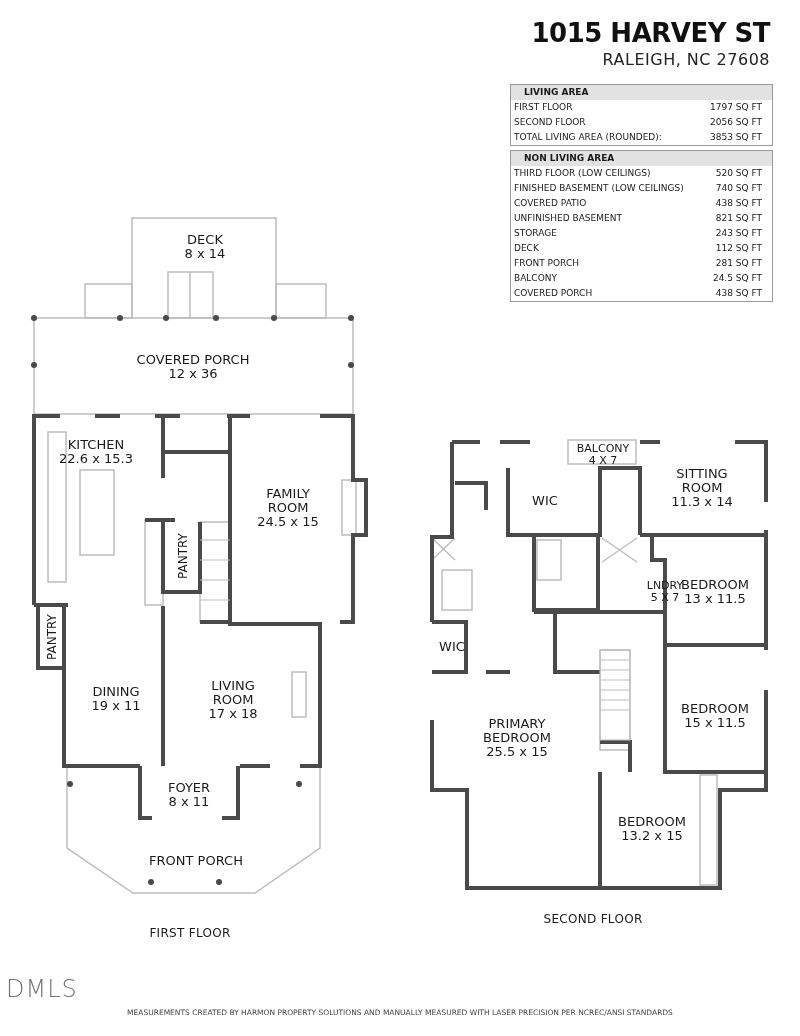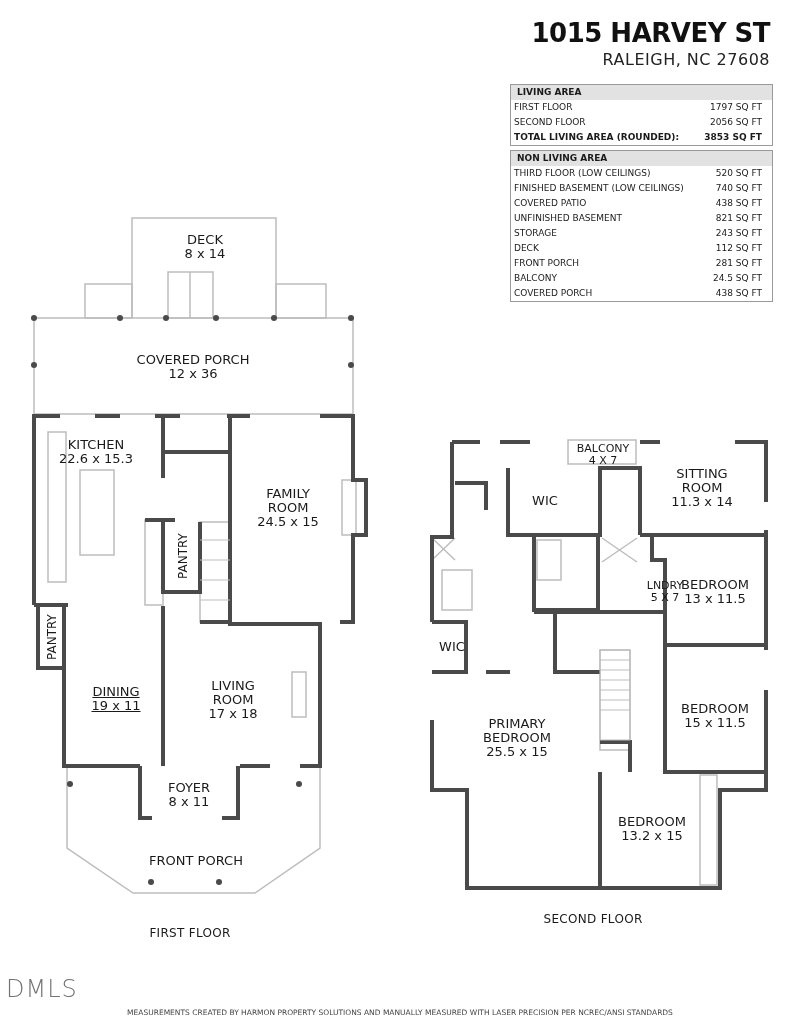--- a/index.html
+++ b/index.html
@@ -1,23 +1,23 @@
 <!DOCTYPE html>
 <html><head>
 <meta charset="utf-8">
 <style>
   html,body{margin:0;padding:0;background:#fff;}
   body{width:800px;height:1036px;position:relative;overflow:hidden;font-family:"DejaVu Sans","Liberation Sans",sans-serif;color:#1a1a1a;}
   .abs{position:absolute;}
   .title{right:30px;top:18px;font-weight:bold;font-size:26px;letter-spacing:-0.5px;text-align:left;color:#111;}
   .subtitle{right:30px;top:50px;font-size:16px;text-align:right;color:#222;letter-spacing:0.5px;}
   .tbl{position:absolute;left:510px;width:261px;border:1px solid #9a9a9a;font-size:9px;}
-  .tbl .hd{background:#e2e2e2;font-weight:bold;padding:2px 6px;height:11px;line-height:11px;}
+  .tbl .hd{background:#e2e2e2;font-weight:bold;padding:2px 13px;height:11px;line-height:11px;}
   .tbl .row{display:flex;justify-content:space-between;padding:1px 10px 1px 3px;height:13px;line-height:13px;}
-  .tbl .row.b{font-weight:bold;}
+  .tbl .row.b{font-weight:normal;}
   .room{position:absolute;text-align:center;font-size:13px;line-height:14px;color:#1a1a1a;transform:translateX(-50%);white-space:nowrap;}
   .room.sm{font-size:11px;line-height:12px;}
   .vert{position:absolute;font-size:12px;transform:rotate(-90deg);transform-origin:center;white-space:nowrap;}
   .floorlabel{position:absolute;font-size:12px;transform:translateX(-50%);letter-spacing:0.3px;}
   .dmls{left:6px;top:975px;font-size:24px;font-weight:100;color:#737373;letter-spacing:1px;font-family:"DejaVu Sans",sans-serif;}
   .foot{left:0;width:800px;top:1008px;text-align:center;font-size:7.5px;color:#444;}
   svg{position:absolute;left:0;top:0;}
 </style>
 </head>
 <body>
@@ -203,21 +203,21 @@
   <div>KITCHEN</div>
   <div>22.6 x 15.3</div>
 </div>
 <div class="room" style="left:288px;top:487px;">
   <div>FAMILY</div>
   <div>ROOM</div>
   <div>24.5 x 15</div>
 </div>
 <div class="vert" style="left:160px;top:549px;">PANTRY</div>
 <div class="vert" style="left:29px;top:630px;">PANTRY</div>
-<div class="room" style="left:116px;top:685px;text-decoration:underline;">
+<div class="room" style="left:116px;top:685px;">
   <div>DINING</div>
   <div>19 x 11</div>
 </div>
 <div class="room" style="left:233px;top:679px;">
   <div>LIVING</div>
   <div>ROOM</div>
   <div>17 x 18</div>
 </div>
 <div class="room" style="left:189px;top:781px;">
   <div>FOYER</div>

